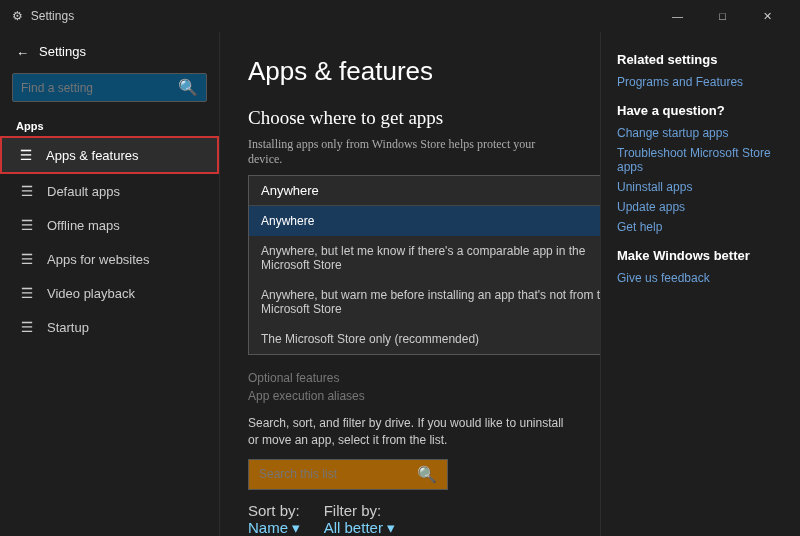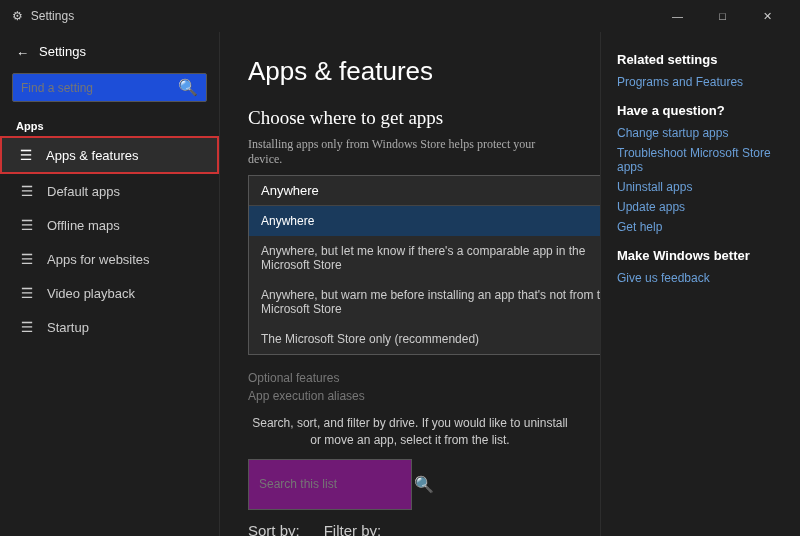--- a/index.html
+++ b/index.html
@@ -68,21 +68,21 @@
       gap: 10px;
       padding: 8px 16px;
       font-size: 13px;
       color: #ffffff;
       cursor: pointer;
     }
     .sidebar-search {
       margin: 6px 12px;
       display: flex;
       align-items: center;
-      background: #1d4ed8;
+      background: #0c4a6e;
       border: 1px solid #555;
       padding: 4px 8px;
       border-radius: 2px;
     }
     .sidebar-search input {
       background: transparent;
       border: none;
       outline: none;
       color: #ccc;
       font-size: 12px;
@@ -183,29 +183,28 @@
       display: block;
       margin-bottom: 4px;
     }
     
     .app-list-header {
       font-size: 12px;
       color: #cccccc;
       margin-top: 12px;
       margin-bottom: 10px;
       line-height: 1.4;
-      text-align: center;
     }
     .search-box {
       display: flex;
       align-items: center;
-      background: #701a75;
+      background: #a16207;
       border: 1px solid #555;
-      padding: 15px 10px;
-      width: 164px;
+      padding: 5px 10px;
+      width: 200px;
       margin-bottom: 12px;
     }
     .search-box input {
       background: transparent;
       border: none;
       outline: none;
       color: #ccc;
       font-size: 12px;
       flex: 1;
     }

